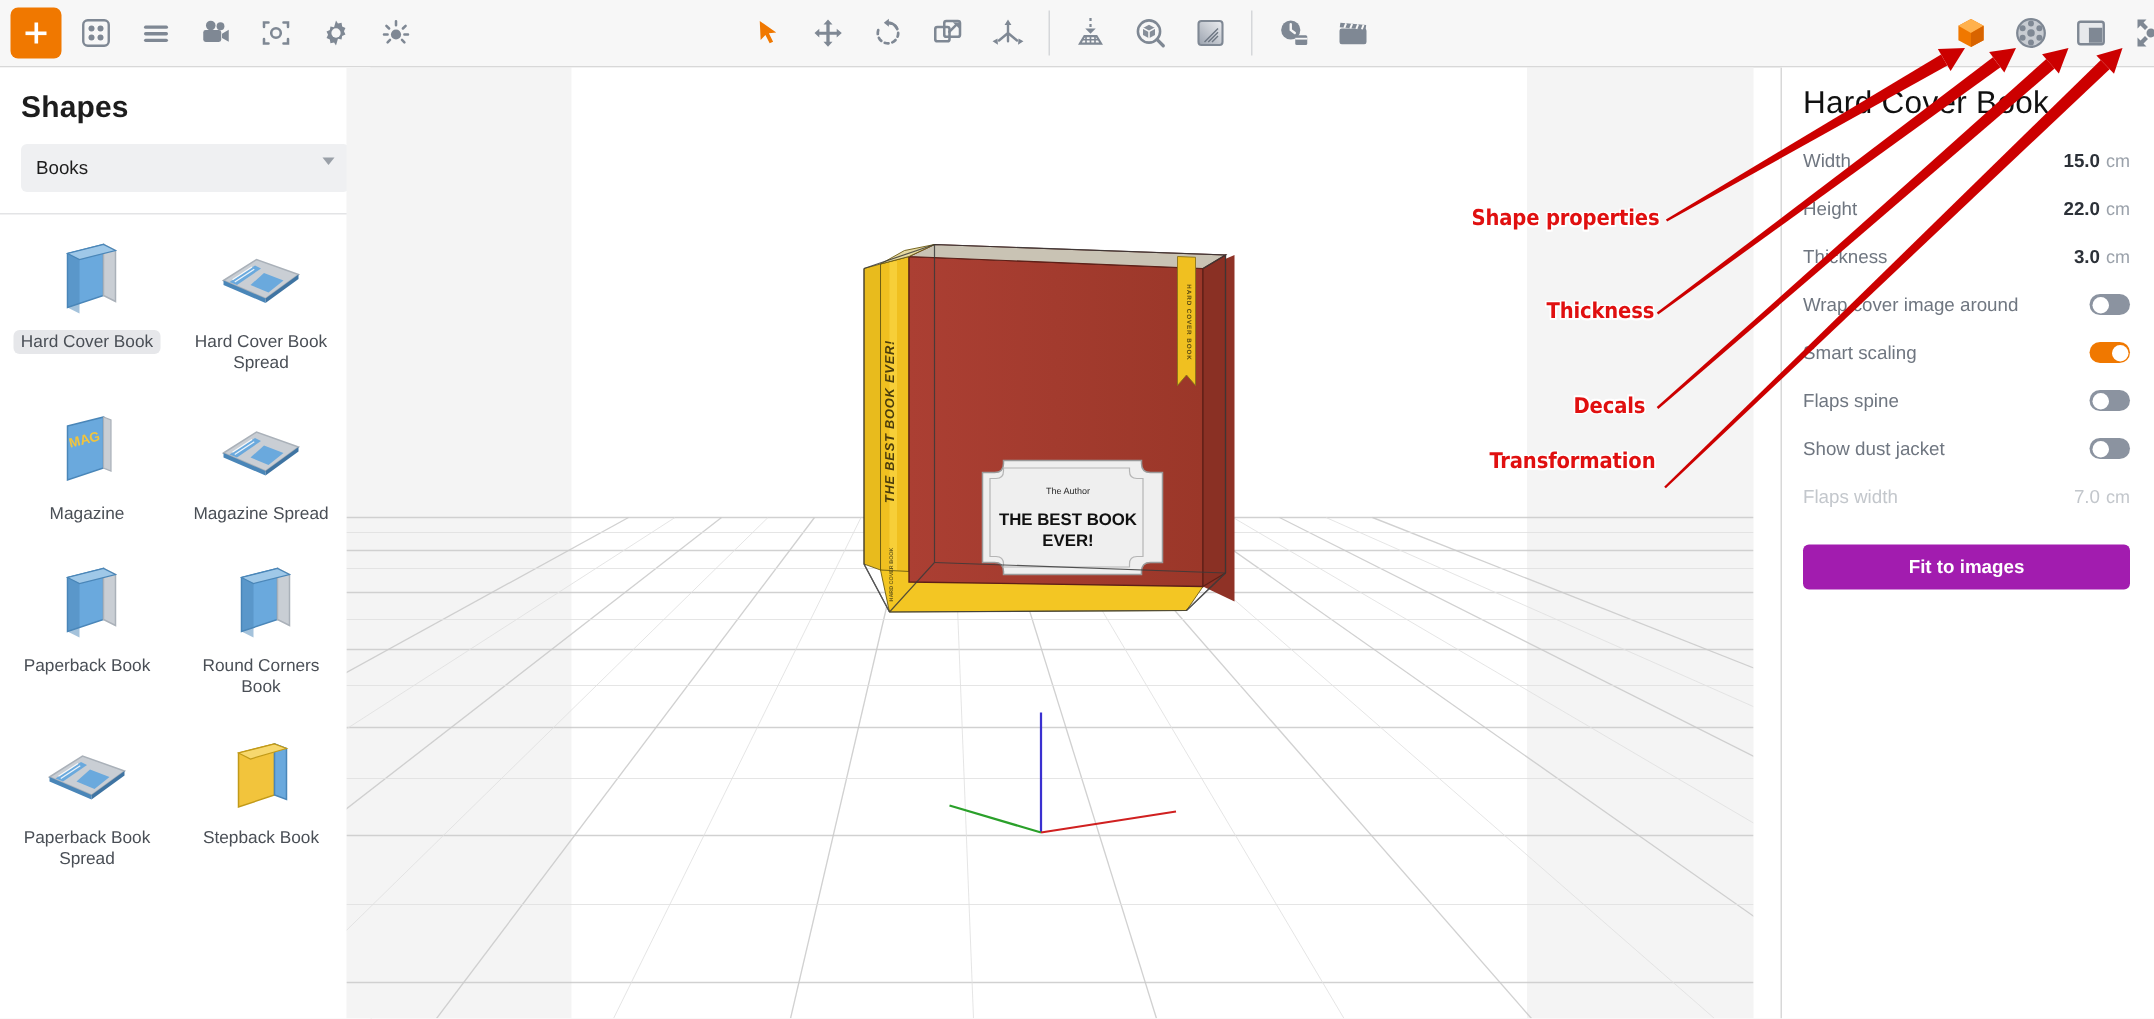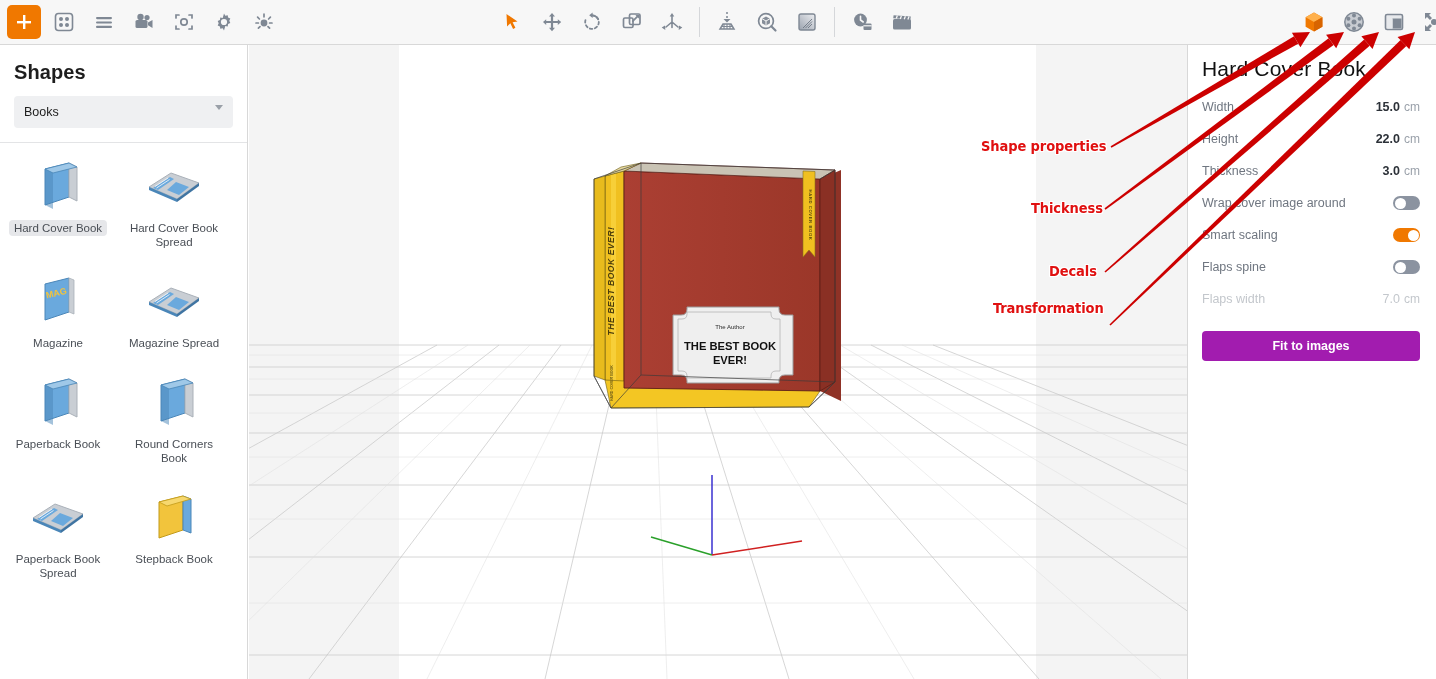--- a/index.html
+++ b/index.html
@@ -58,21 +58,21 @@
   }
   .shape-cell .thumb{height:56px;display:flex;align-items:flex-end;justify-content:center;}
   .shape-cell .cap{
     margin-top:7px;font-size:11.5px;color:#4a4f56;text-align:center;line-height:14px;
     max-width:108px;padding:1px 5px;border-radius:4px;
   }
   .shape-cell.selected .cap{background:#e6e7ea;}
 
   
   .canvas{
-    position:absolute;left:249px;top:45px;width:938px;height:634px;
+    position:absolute;left:231px;top:45px;width:938px;height:634px;
     background:#f4f4f4;overflow:hidden;
   }
   .canvas-light{
     position:absolute;left:150px;top:0;width:637px;height:634px;background:#ffffff;
   }
 
   
   .right-panel{
     position:absolute;left:1187px;top:45px;width:249px;height:634px;
     background:#ffffff;border-left:1px solid #d8d8d8;box-sizing:border-box;
@@ -547,20 +547,26 @@
           <div class="toggle on">
             <div class="knob"></div>
           </div>
         </div>
         <div class="prop-row">
           <div class="lbl">Flaps spine</div>
           <div class="toggle">
             <div class="knob"></div>
           </div>
         </div>
+        <div class="prop-row">
+          <div class="lbl">Show dust jacket</div>
+          <div class="toggle">
+            <div class="knob"></div>
+          </div>
+        </div>
         <div class="prop-row disabled">
           <div class="lbl">Flaps width</div>
           <div class="val">7.0<span class="unit">cm</span></div>
         </div>
       </div>
     <div class="fit-btn">Fit to images</div>
   </div>
 
   <svg id="anno-layer">
     <defs>

